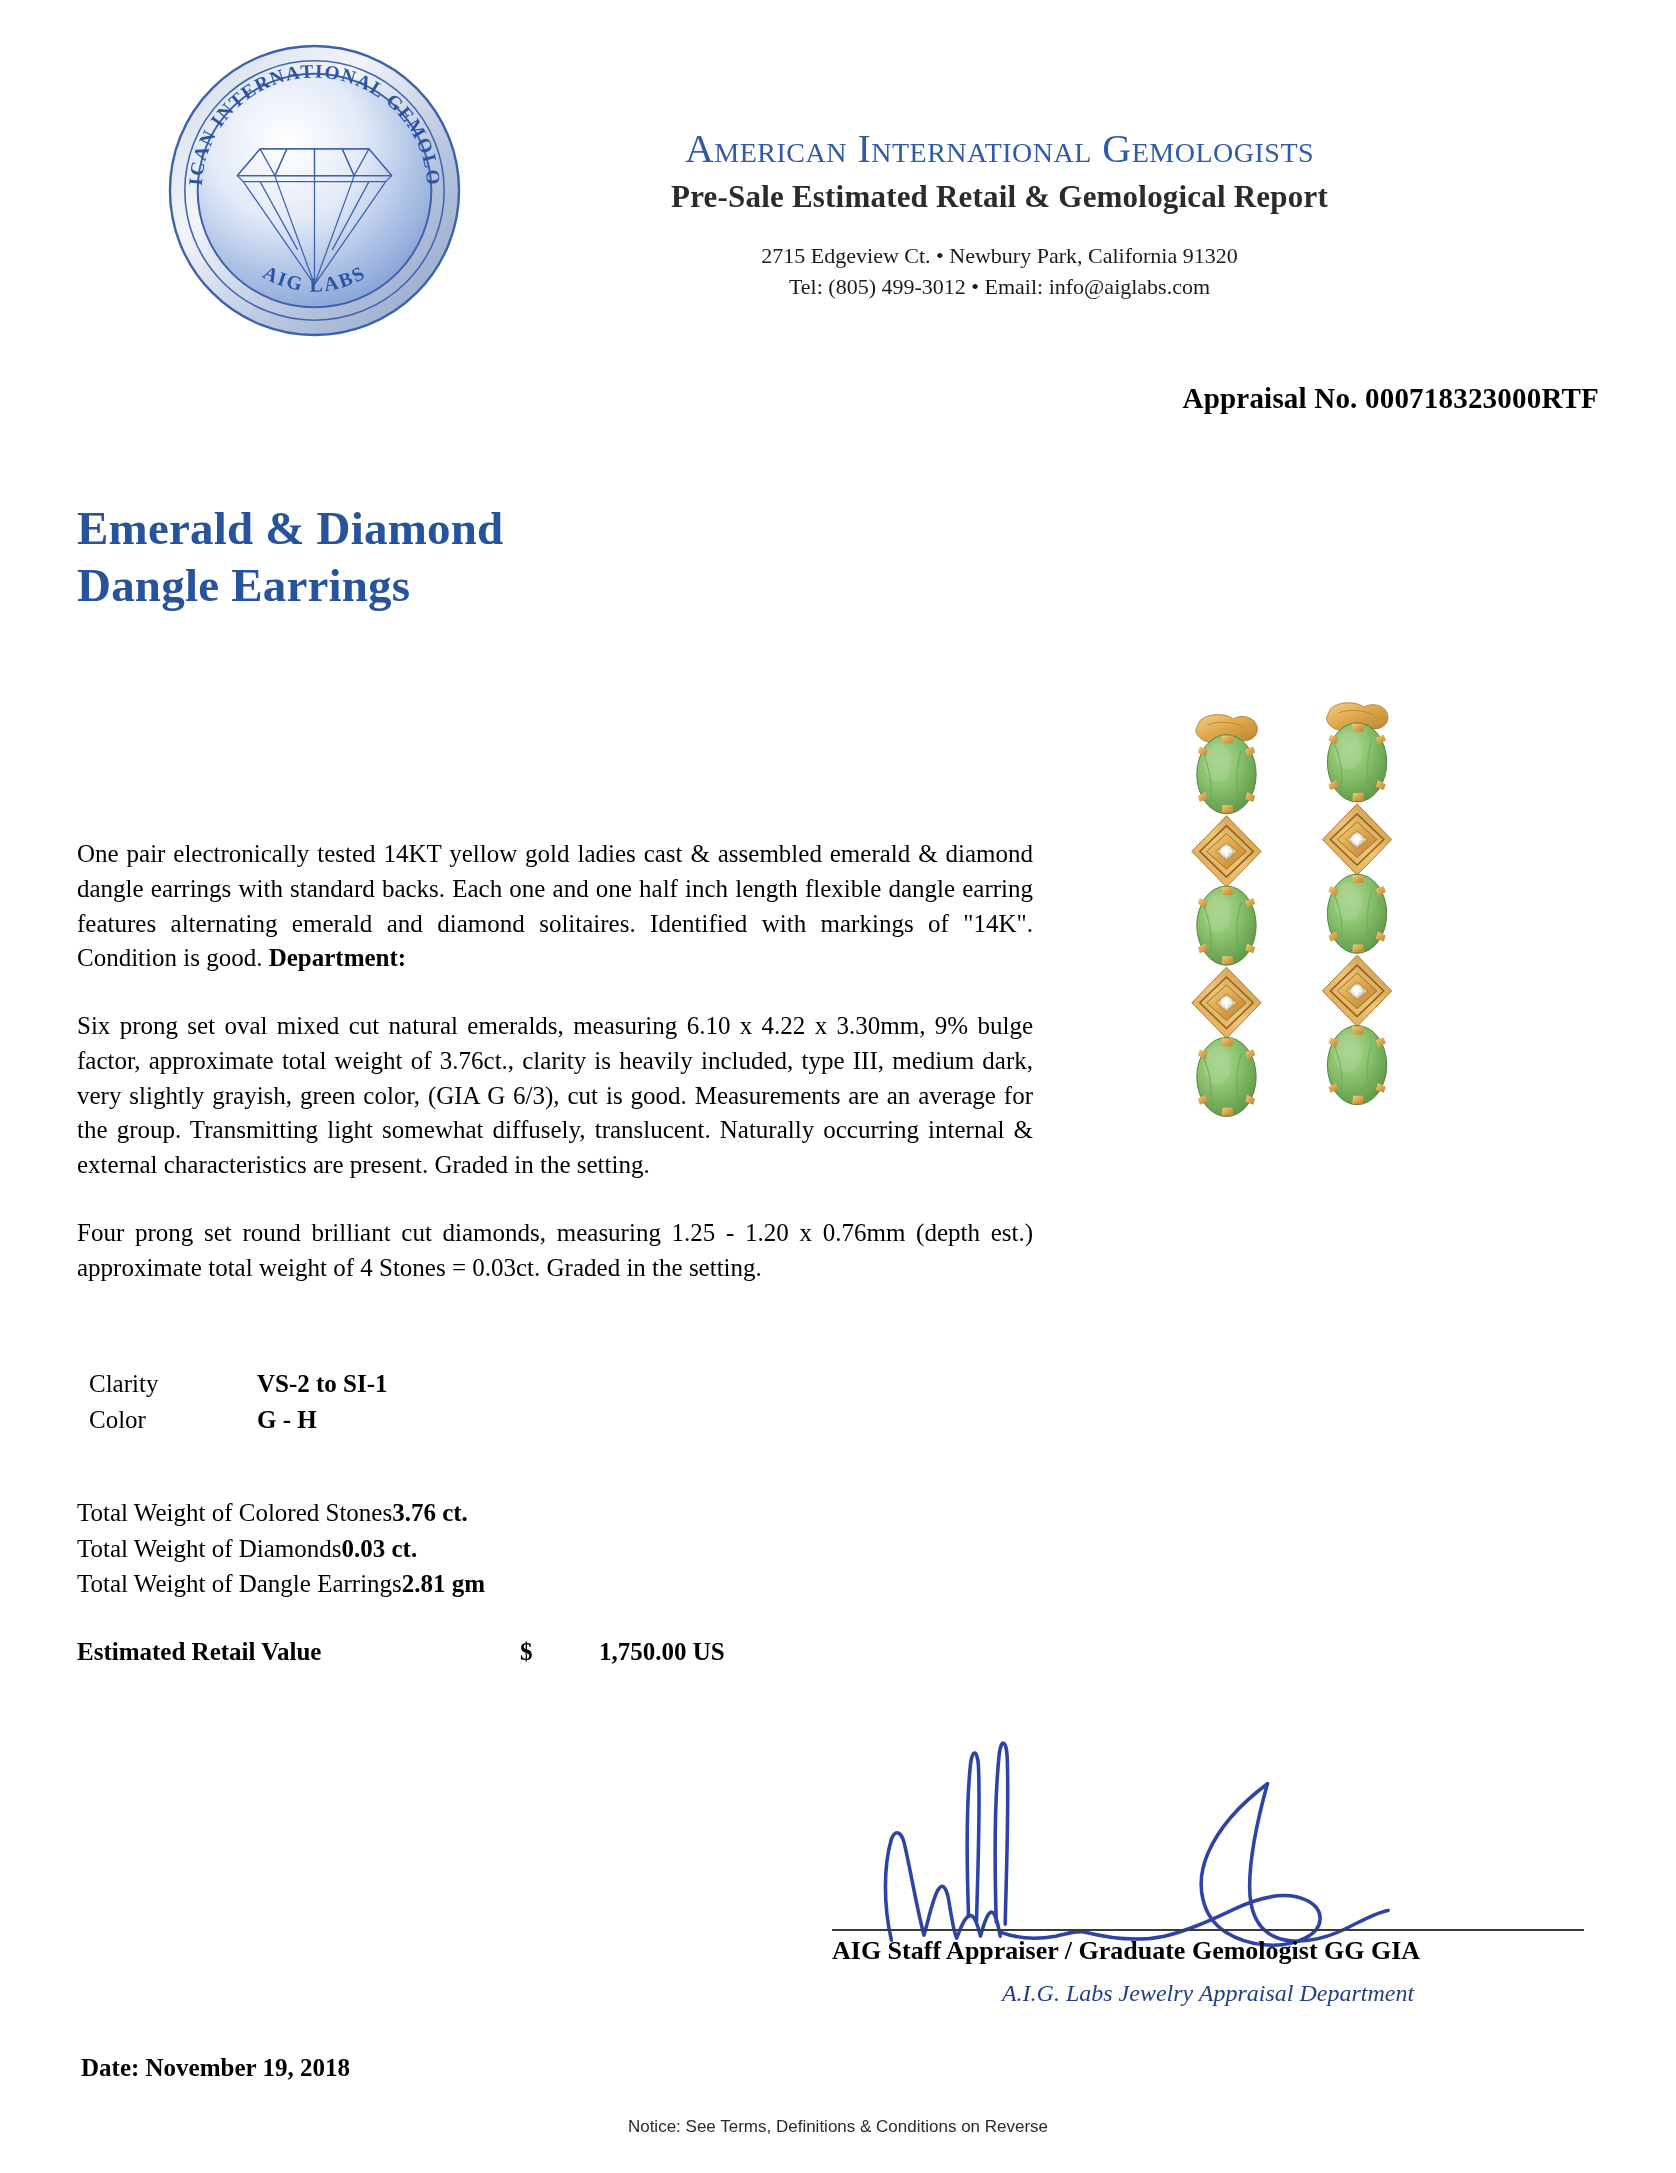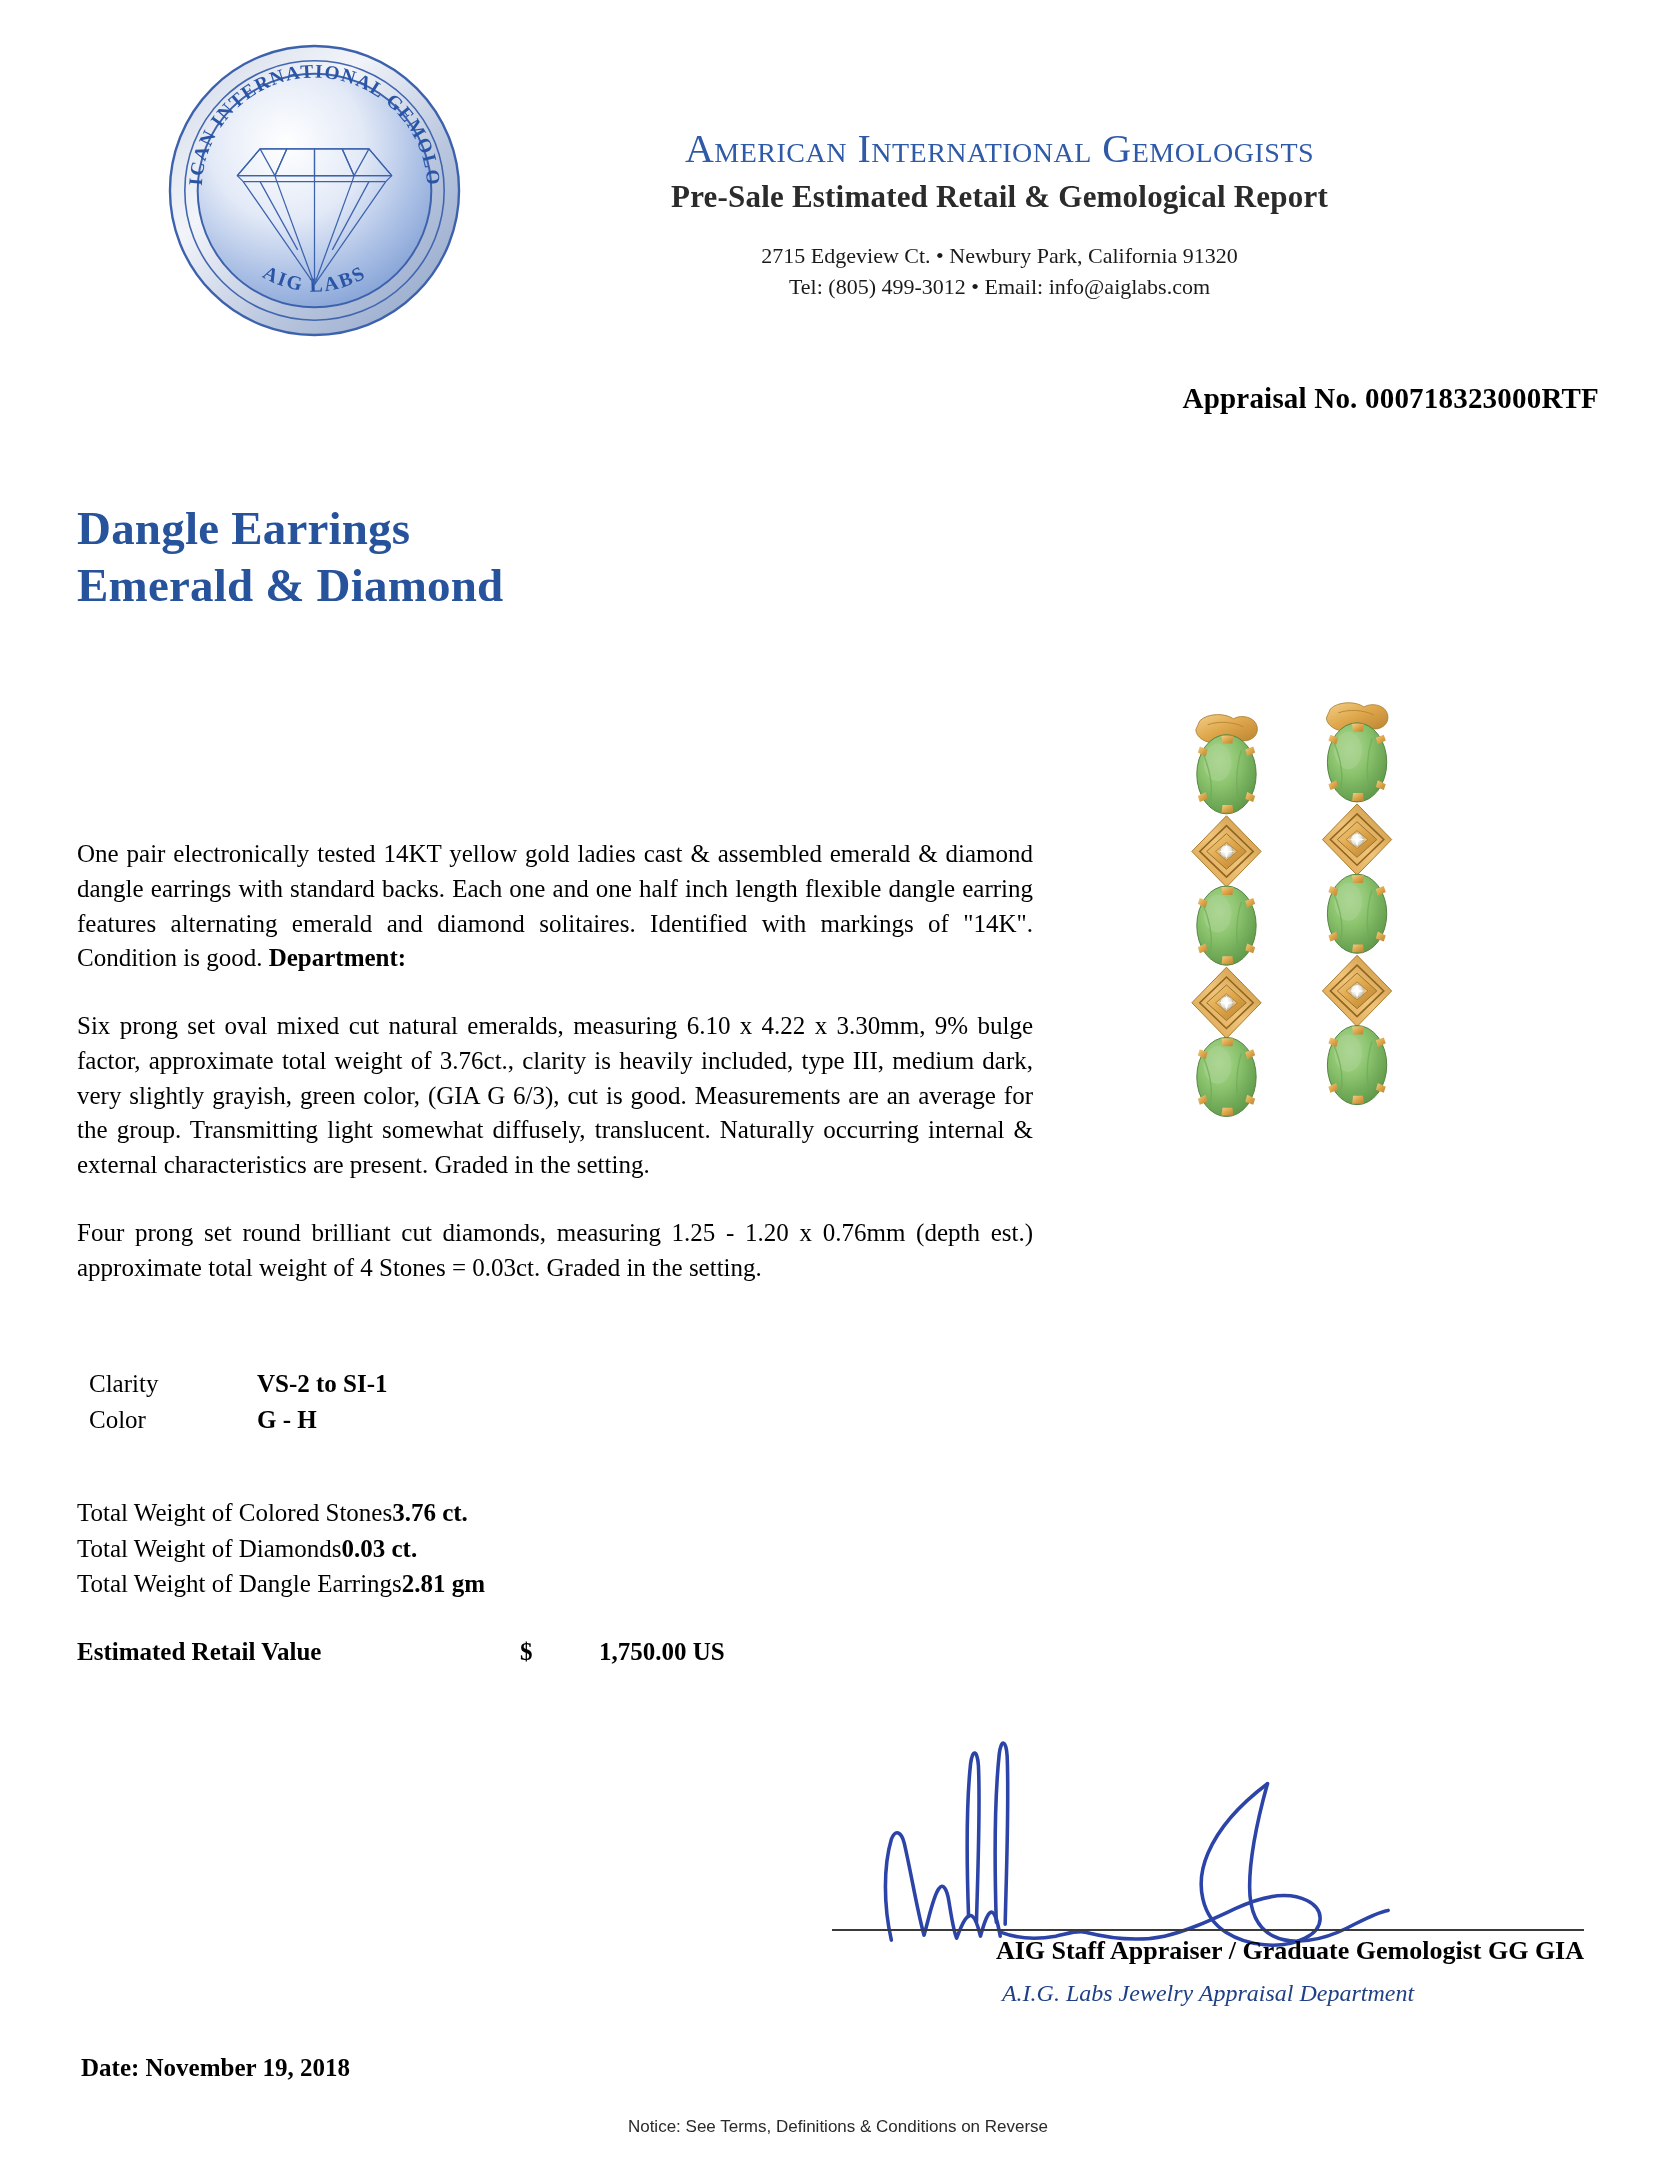--- a/index.html
+++ b/index.html
@@ -190,21 +190,21 @@
     top: 1929px;
     width: 752px;
     height: 2px;
     background: #3a3a3a;
   }
   .sig-title {
     position: absolute;
     left: 832px;
     top: 1936px;
     width: 752px;
-    text-align: right;
+    text-align: left;
     font-size: 26px;
     font-weight: bold;
     white-space: nowrap;
   }
   .sig-dept {
     position: absolute;
     left: 832px;
     top: 1980px;
     width: 752px;
     text-align: center;
@@ -305,22 +305,22 @@
       <div class="org-addr">
         <div>2715 Edgeview Ct. • Newbury Park, California 91320</div>
         <div>Tel: (805) 499-3012  •  Email: info@aiglabs.com</div>
       </div>
     </div>
   </div>
 
   <div class="appraisal-no">Appraisal No. 000718323000RTF</div>
 
   <div class="doc-title">
+    <div>Emerald &amp; Diamond</div>
     <div>Dangle Earrings</div>
-    <div>Emerald &amp; Diamond</div>
   </div>
 
 
   <div class="body-col">
     <p class="para"><span>One pair electronically tested 14KT yellow gold ladies cast &amp; assembled emerald &amp; diamond dangle earrings with standard backs. Each one and one half inch length flexible dangle earring features alternating emerald and diamond solitaires. Identified with markings of "14K". Condition is good. </span><b>Department:</b></p>
     <p class="para">Six prong set oval mixed cut natural emeralds, measuring 6.10 x 4.22 x 3.30mm,  9% bulge factor, approximate total weight of 3.76ct., clarity is heavily included, type III, medium dark, very slightly grayish, green color, (GIA G 6/3), cut is good. Measurements are an average for the group. Transmitting light somewhat diffusely, translucent. Naturally occurring internal &amp; external characteristics are present. Graded in the setting.</p>
     <p class="para">Four prong set round brilliant cut diamonds, measuring 1.25 - 1.20 x 0.76mm (depth est.) approximate total weight of 4 Stones = 0.03ct. Graded in the setting.</p>
   </div>
 
   <div class="grade-block">

